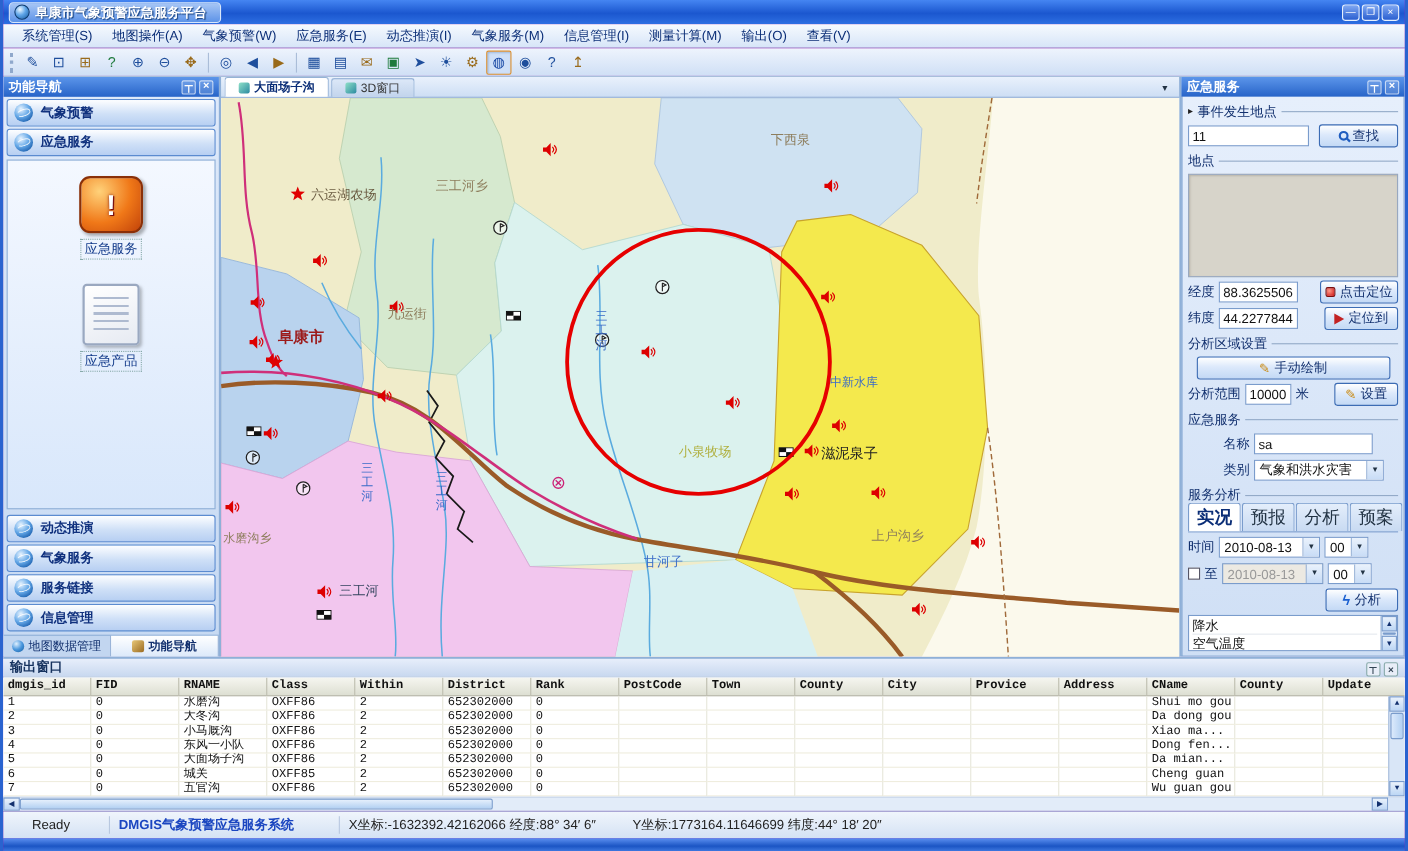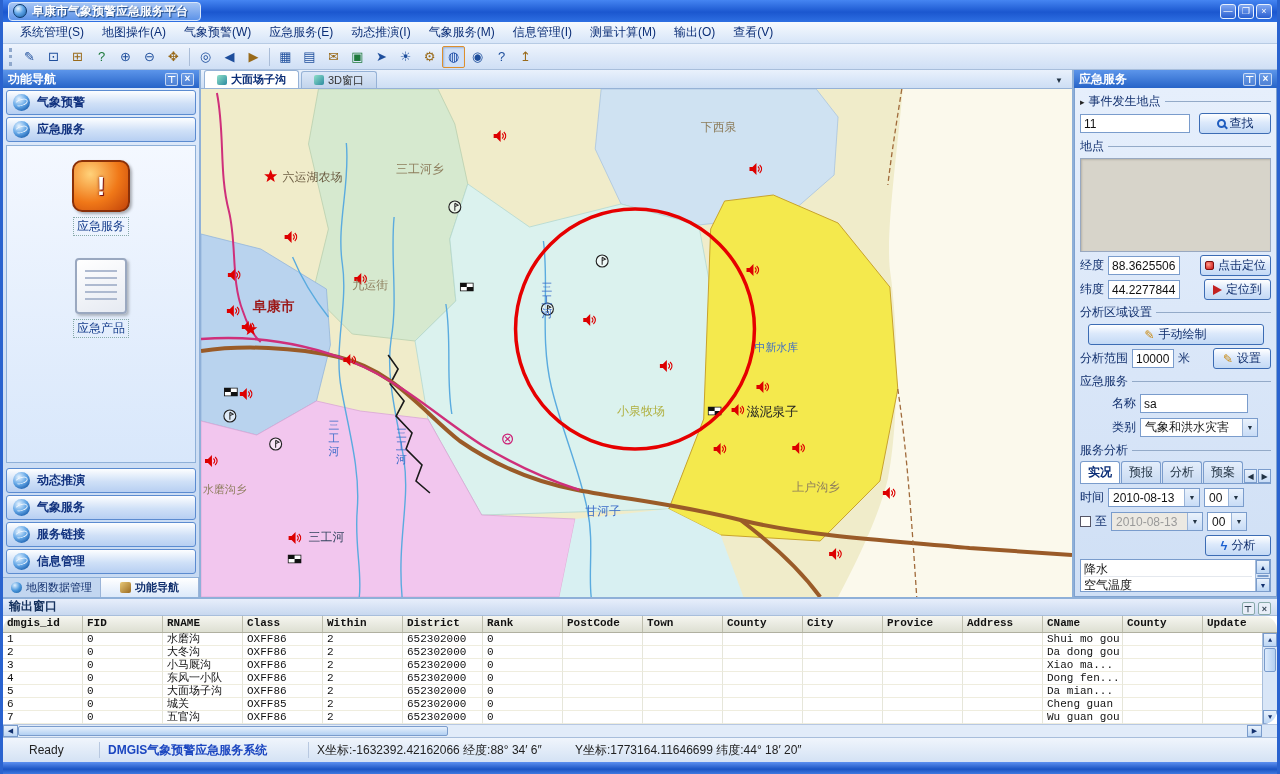--- a/index.html
+++ b/index.html
@@ -79,38 +79,38 @@
 .goto-ico{width:0;height:0;border-left:9px solid #c32222;border-top:5px solid transparent;border-bottom:5px solid transparent;flex:0 0 9px;}
 .pencil{color:#c8860a;font-size:12px;}
 .bolt{color:#1a5fd0;font-weight:bold;font-size:13px;}
 .place-box{height:94px;flex:0 0 94px;border:1px solid #98a8c0;background:#d7d4ca;box-shadow:inset 1px 1px 2px #b8b4a8;}
 .cb{height:19px;border:1px solid #7a9ccc;background:#fff;display:inline-flex;align-items:center;overflow:hidden;color:#111;}
 .cb-txt{padding:0 4px;white-space:nowrap;overflow:hidden;}
 .cb-ar{width:15px;height:100%;border-left:1px solid #9ab4d8;background:linear-gradient(180deg,#eaf2fc,#c8dcf6);font-size:7px;display:flex;align-items:center;justify-content:center;color:#234;margin-left:auto;}
 .cb.dis{background:#ece9e2;color:#999;}
 .cbx{width:11px;height:11px;border:1px solid #556;background:#fff;flex:0 0 11px;}
 .svc-tabs{display:flex;align-items:flex-end;height:20px;flex:0 0 20px;border-bottom:1px solid #7a9ccc;margin-top:2px;}
-.svc-tab{padding:2px 7px;font-size:12px;border:1px solid #7a9ccc;border-bottom:none;border-radius:3px 3px 0 0;background:linear-gradient(180deg,#e4eefb,#c8daf2);margin-right:1px;color:#234;white-space:nowrap;}
+.svc-tab{padding:2px 7px;font-size:16px;border:1px solid #7a9ccc;border-bottom:none;border-radius:3px 3px 0 0;background:linear-gradient(180deg,#e4eefb,#c8daf2);margin-right:1px;color:#234;white-space:nowrap;}
 .svc-tab.active{background:#fff;font-weight:bold;color:#0b2e77;}
 .svc-scroll{margin-left:auto;display:flex;gap:1px;}
 .svc-sc{width:13px;height:14px;border:1px solid #7a9ccc;background:linear-gradient(180deg,#eaf2fc,#c8dcf6);font-size:8px;display:flex;align-items:center;justify-content:center;color:#234;}
 .wx-list{flex:1 1 auto;border:1px solid #7a9ccc;background:#fff;display:flex;min-height:24px;overflow:hidden;}
 .wx-items{flex:1;padding:1px 3px;overflow:hidden;}
 .wx-item{height:16px;line-height:16px;border-bottom:1px solid #e4e8ee;color:#111;}
 .vscroll{width:15px;flex:0 0 15px;background:#d9e6f7;border-left:1px solid #a8bedb;display:flex;flex-direction:column;}
 .sc-btn{height:14px;flex:0 0 14px;border:1px solid #7a9ccc;background:linear-gradient(180deg,#eaf2fc,#bcd6f4);font-size:7px;display:flex;align-items:center;justify-content:center;color:#12306e;}
 .sc-thumb{margin:1px;height:24px;border:1px solid #7a9ccc;border-radius:2px;background:linear-gradient(90deg,#dceafc,#b2d0f2);}
 .sc-fill{flex:1;}
 
 
 .output{height:140px;flex:0 0 140px;display:flex;flex-direction:column;background:#fff;border-top:2px solid #8fb0d8;}
 .out-hd{height:17px;flex:0 0 17px;background:linear-gradient(180deg,#e7eefb,#c8d8ef);display:flex;align-items:flex-end;padding:0 6px;color:#16325e;font-weight:bold;border-bottom:1px solid #a8bedb;font-size:12px;}
 .out-hd .sp{flex:1;}
 .out-btn{width:13px;height:13px;border:1px solid #8aa;border-radius:2px;display:flex;align-items:center;justify-content:center;font-size:9px;color:#345;margin-left:3px;background:#e8eef8;}
-.tbl-wrap{flex:1 1 auto;position:relative;overflow:hidden;font-family:"Liberation Mono","DejaVu Sans Mono",monospace;font-size:11px;background:#fff;border-radius:14px;}
+.tbl-wrap{flex:1 1 auto;position:relative;overflow:hidden;font-family:"Liberation Mono","DejaVu Sans Mono",monospace;font-size:11px;background:#fff;}
 .tbl-head{display:grid;grid-template-columns:repeat(16,80px);height:17px;background:linear-gradient(180deg,#f6f6f0,#dddfd2);border-bottom:1px solid #b0b0a0;}
 .th{padding:1px 4px;border-right:1px solid #bebeae;overflow:hidden;white-space:nowrap;font-weight:bold;color:#111;}
 .tr{display:grid;grid-template-columns:repeat(16,80px);height:13px;}
 .td{padding:0 4px;border-right:1px solid #e6e6da;border-bottom:1px solid #efedde;overflow:hidden;white-space:nowrap;color:#111;line-height:12px;}
 .tbl-vscroll{position:absolute;top:17px;right:0;bottom:0;width:15px;background:#d9e6f7;border-left:1px solid #a8bedb;display:flex;flex-direction:column;}
 .hscroll{height:13px;flex:0 0 13px;background:#e2ecf9;border-top:1px solid #b7c8e2;display:flex;align-items:stretch;}
 .hs-btn{width:15px;flex:0 0 15px;border:1px solid #7a9ccc;background:linear-gradient(180deg,#eaf2fc,#bcd6f4);font-size:7px;display:flex;align-items:center;justify-content:center;color:#12306e;}
 .hs-thumb{width:430px;flex:0 0 430px;margin:1px 0;border:1px solid #7a9ccc;border-radius:2px;background:linear-gradient(180deg,#e6f0fc,#b2d0f2);}
 .hs-fill{flex:1;}
 

